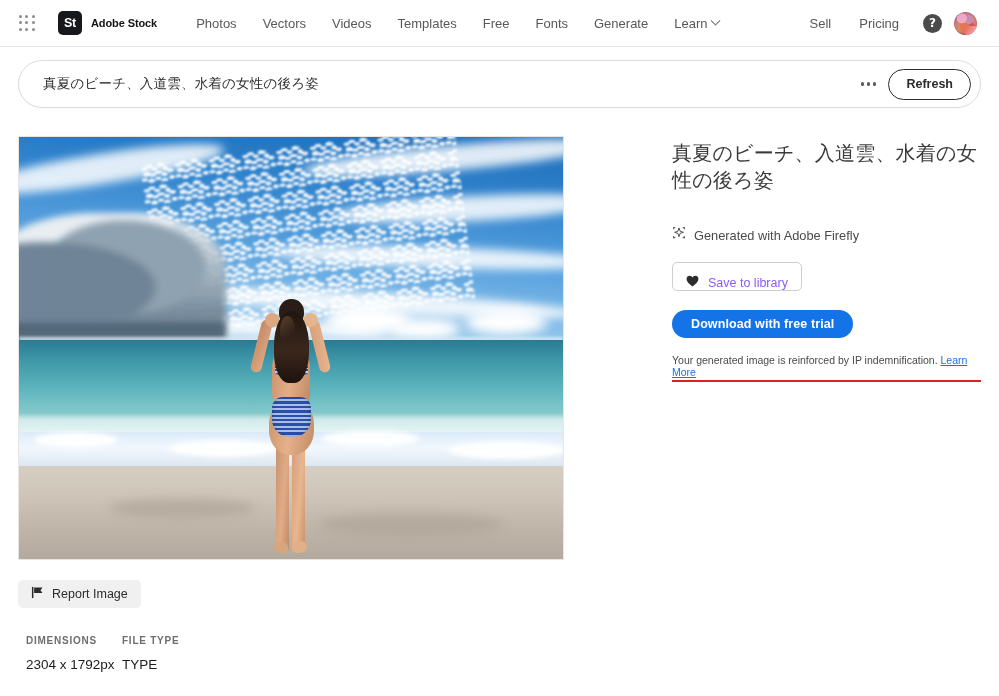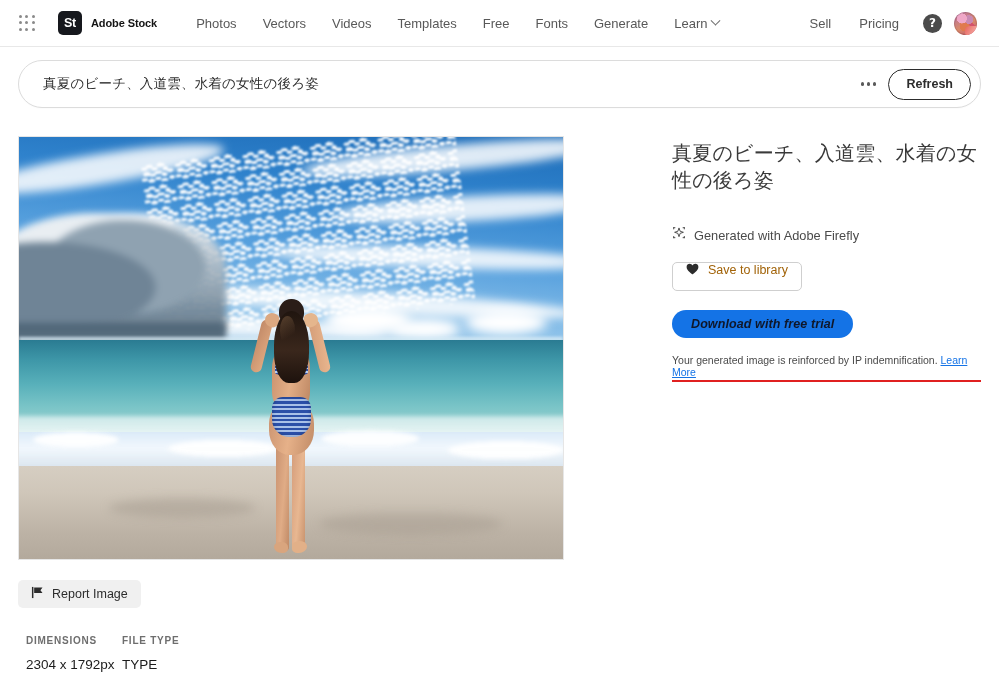--- a/index.html
+++ b/index.html
@@ -428,47 +428,46 @@
     color: #3a3a3a;
     line-height: 1.35;
     letter-spacing: 0.2px;
   }
   .firefly-row {
     display: flex; align-items: center; gap: 8px;
     margin-top: 32px;
   }
   .firefly-label { font-size: 12.8px; color: #4a4a4a; }
   .save-btn {
-    display: inline-flex; align-items: flex-start; gap: 9px;
+    display: inline-flex; align-items: flex-end; gap: 9px;
     margin-top: 18px;
     background: #ffffff;
     border: 1px solid #cfcfcf;
     border-radius: 5px;
     height: 29px;
     padding: 0 13px;
     font-size: 12.5px;
-    color: #a16207;
+    color: #8b5cf6;
     cursor: pointer;
     font-family: "Liberation Sans", "DejaVu Sans", sans-serif;
   }
   .download-btn {
     display: inline-flex; align-items: center; justify-content: center;
     margin-top: 19px;
     background: #1473e6;
     border: none;
     border-radius: 16px;
     height: 28px;
     padding: 4px 19px;
     font-size: 12.5px;
     font-weight: bold;
-    color: #0f172a;
+    color: #ffffff;
     cursor: pointer;
     font-family: "Liberation Sans", "DejaVu Sans", sans-serif;
     letter-spacing: 0.1px;
-    font-style: italic;
   }
   .ip-row {
     margin-top: 16px;
     font-size: 10.5px;
     color: #4a4a4a;
     position: relative;
     display: inline-block;
     padding-bottom: 4px;
   }
   .ip-link {

